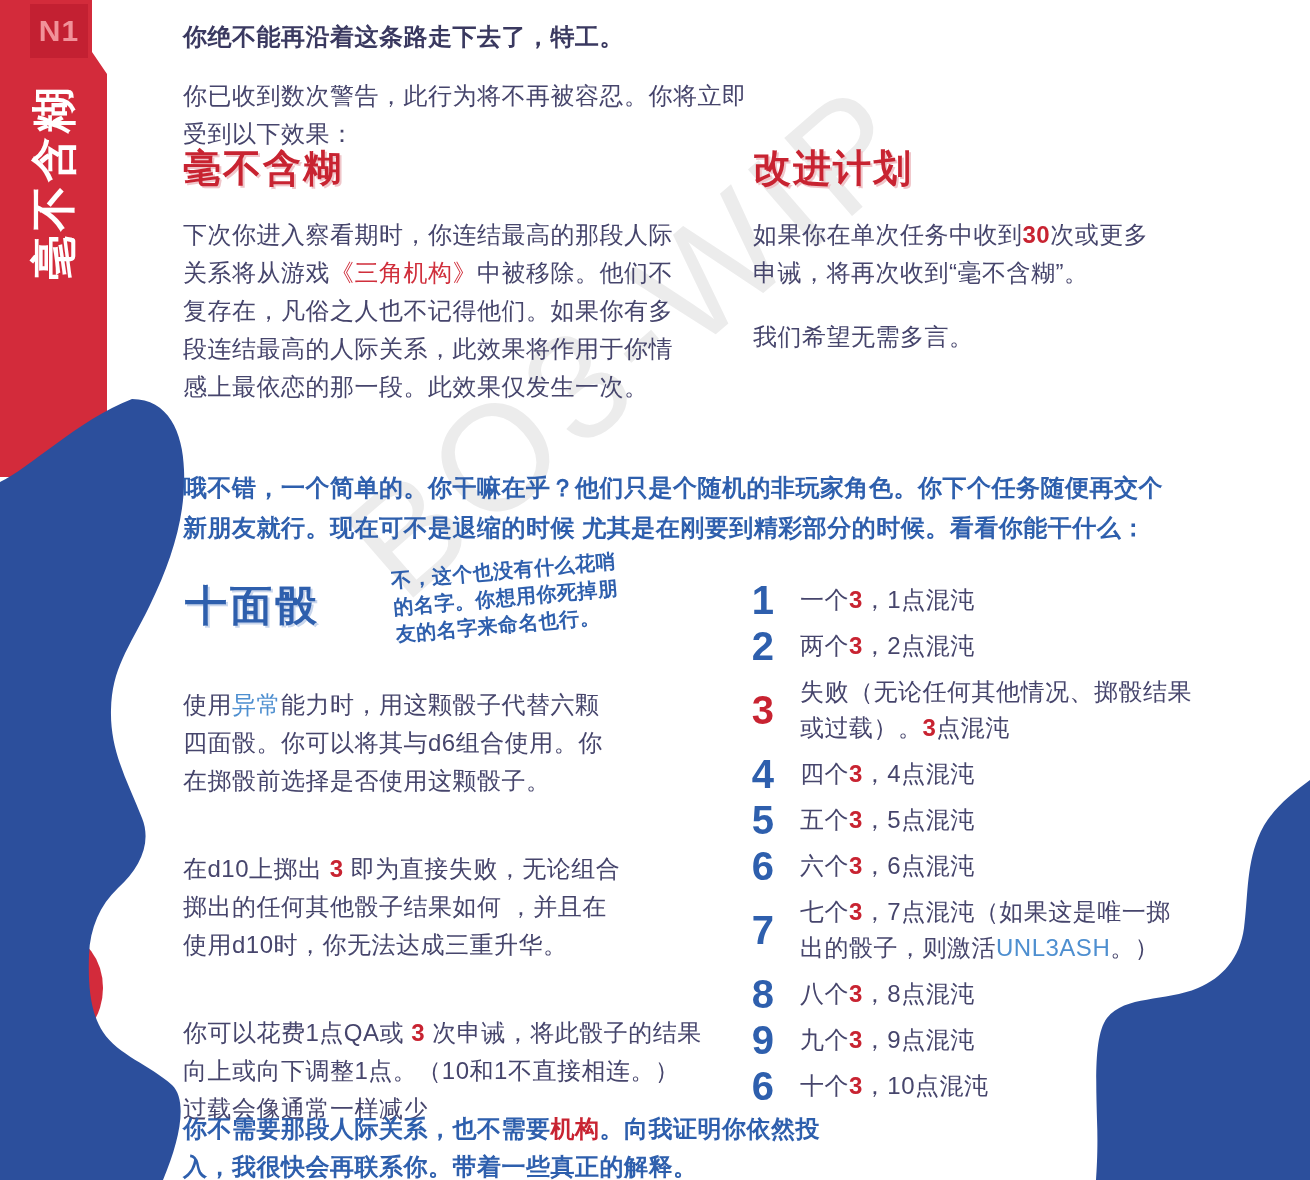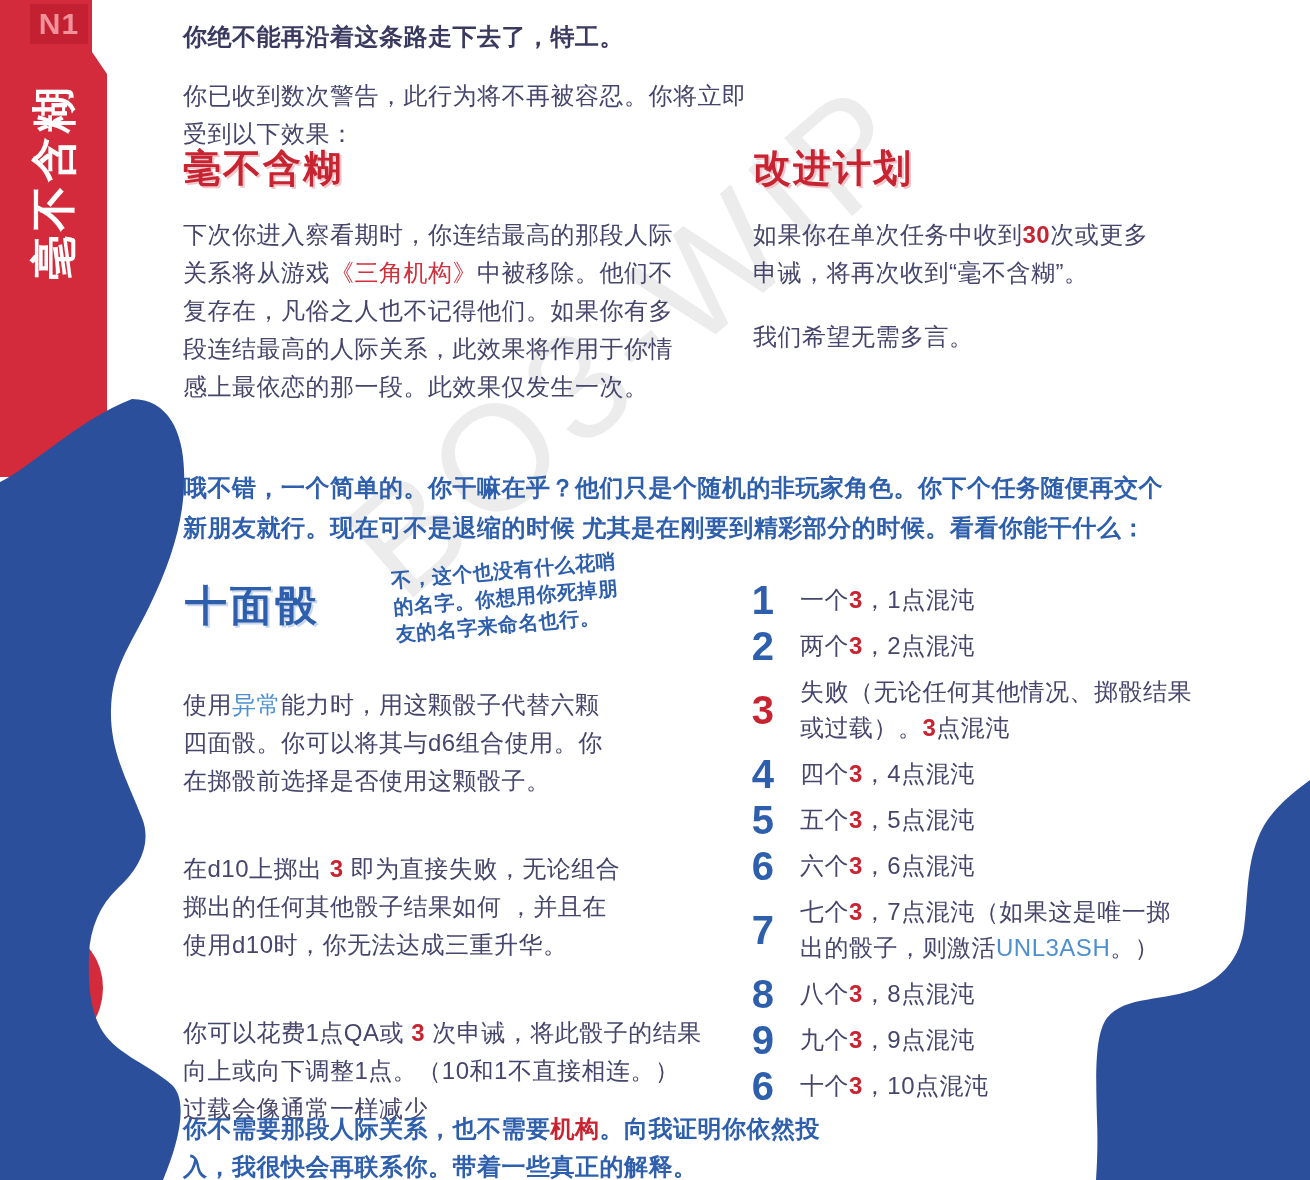--- a/index.html
+++ b/index.html
@@ -5,21 +5,21 @@
   html,body{margin:0;padding:0;background:#ffffff;}
   #page{position:relative;width:1310px;height:1180px;background:#ffffff;overflow:hidden;
         font-family:"Liberation Sans",sans-serif;}
   .abs{position:absolute;}
   
   #watermark{left:200px;top:250px;width:860px;height:180px;display:flex;align-items:center;justify-content:center;
              transform:rotate(-41deg);font-size:150px;letter-spacing:8px;color:#ececec;z-index:0;user-select:none;}
   #shapes{left:0;top:0;z-index:1;}
   .content{z-index:3;}
   
-  #badge{left:30px;top:4px;width:58px;height:40px;background:#c32032;color:#f19199;
+  #badge{left:30px;top:4px;width:58px;height:54px;background:#c32032;color:#f19199;
          display:flex;align-items:center;justify-content:center;font-size:30px;font-weight:800;z-index:4;letter-spacing:1px;}
   #ribbon-title-wrap{left:0;top:52px;width:107px;height:260px;display:flex;align-items:center;justify-content:center;z-index:4;}
   #ribbon-title{transform:rotate(-90deg);white-space:nowrap;color:#ffffff;font-size:45px;font-weight:800;letter-spacing:4px;}
   
   .lead{font-size:24px;font-weight:700;color:#3a3960;letter-spacing:0.5px;}
   .body-text{font-size:24px;line-height:38px;color:#46456c;letter-spacing:0.5px;white-space:pre-line;}
   .body-text p{margin:0 0 12px 0;}
   .h-red{font-size:38px;font-weight:800;color:#c82331;letter-spacing:2px;text-shadow:2px 2px 0 #efc6ca;}
   .h-blue{font-size:42px;font-weight:800;color:#2e5fad;letter-spacing:3px;text-shadow:2px 2px 0 #c9d6ec;}
   .bold-blue{font-size:24px;font-weight:700;color:#2e5fad;line-height:40px;letter-spacing:0.5px;white-space:pre-line;}

